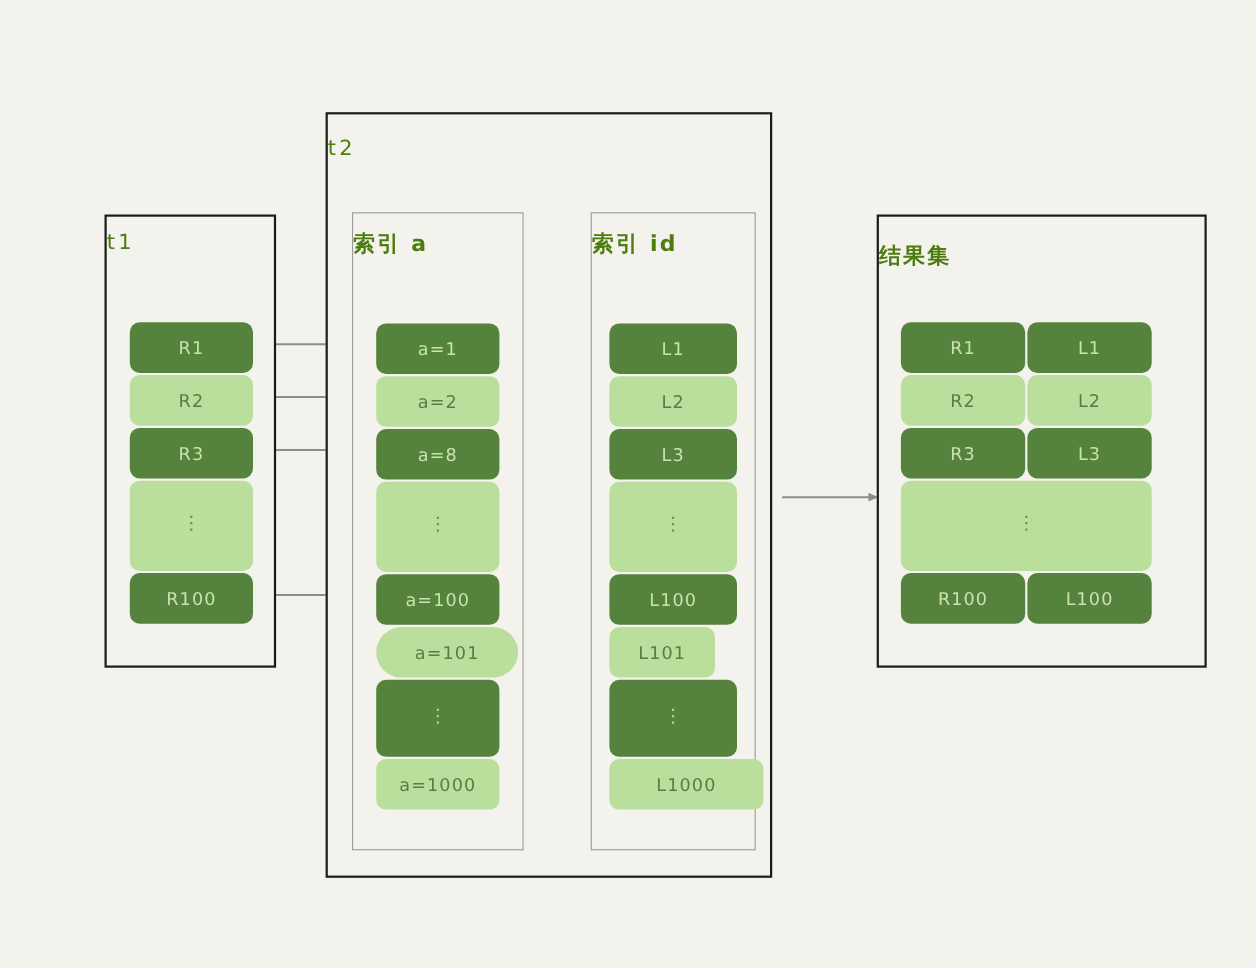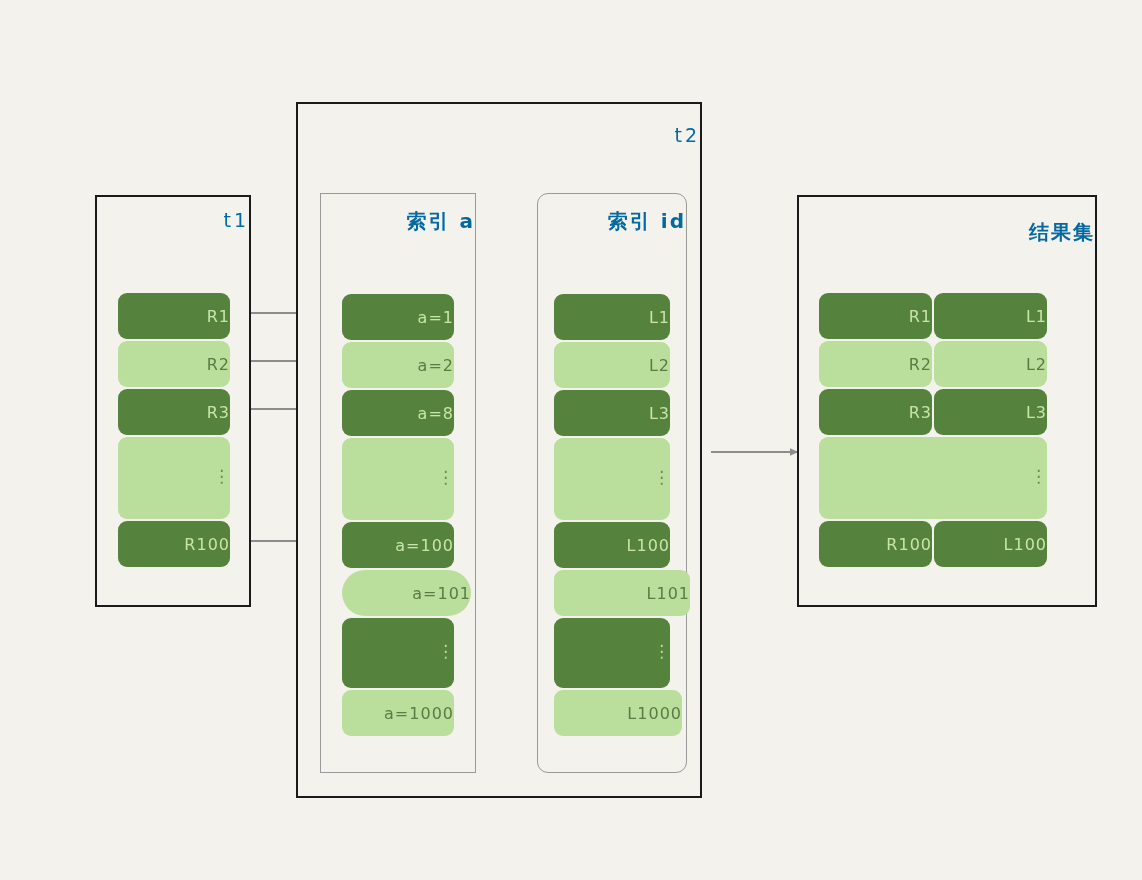--- a/index.html
+++ b/index.html
@@ -23,23 +23,23 @@
   .panel {
     position: absolute;
     border: 2px solid #1a1a1a;
     background: #f4f2ec;
     box-sizing: border-box;
   }
   .panel-title {
     position: absolute;
     left: 0;
     width: 100%;
-    text-align: right;
+    text-align: left;
     font-family: "DejaVu Sans", sans-serif;
-    color: #0369a1;
+    color: #4d7c0f;
     white-space: nowrap;
   }
   .title-mono {
     font-size: 19px;
     letter-spacing: 3px;
   }
   .title-cjk {
     font-size: 20px;
     font-weight: bold;
     letter-spacing: 2px;
@@ -53,21 +53,21 @@
     box-sizing: border-box;
   }
 
   
   .cell {
     position: absolute;
     border-radius: 9px;
     box-sizing: border-box;
     display: flex;
     align-items: center;
-    justify-content: flex-end;
+    justify-content: center;
     font-family: "DejaVu Sans", sans-serif;
     font-size: 16px;
     letter-spacing: 1px;
     color: #cfe6b5;
     user-select: none;
   }
   .cell.dark  { background: #55823c; color: #c9e4ab; }
   .cell.light { background: #badf9c; color: #5d7a45; }
   .cell .dots {
     display: inline-block;
@@ -161,45 +161,45 @@
         <span>a=101</span>
       </div>
       <div class="cell dark" style="left:21px; top:424px; width:112px; height:70px;">
         <span class="dots">⋮</span>
       </div>
       <div class="cell light" style="left:21px; top:496px; width:112px; height:46px;">
         <span>a=1000</span>
       </div>
     </div>
 
-    <div class="subpanel" style="left:239px; top:89px; width:150px; height:580px;border-radius:11px;">
+    <div class="subpanel" style="left:239px; top:89px; width:150px; height:580px;">
       <div class="panel-title title-cjk" style="top:14px;">索引 id</div>
 
       <div class="cell dark" style="left:16px; top:100px; width:116px; height:46px;">
         <span>L1</span>
       </div>
       <div class="cell light" style="left:16px; top:148px; width:116px; height:46px;">
         <span>L2</span>
       </div>
       <div class="cell dark" style="left:16px; top:196px; width:116px; height:46px;">
         <span>L3</span>
       </div>
       <div class="cell light" style="left:16px; top:244px; width:116px; height:82px;">
         <span class="dots">⋮</span>
       </div>
       <div class="cell dark" style="left:16px; top:328px; width:116px; height:46px;">
         <span>L100</span>
       </div>
-      <div class="cell light" style="left:16px; top:376px; width:136px; height:46px;">
+      <div class="cell light" style="left:16px; top:376px; width:96px; height:46px;">
         <span>L101</span>
       </div>
       <div class="cell dark" style="left:16px; top:424px; width:116px; height:70px;">
         <span class="dots">⋮</span>
       </div>
-      <div class="cell light" style="left:16px; top:496px; width:128px; height:46px;">
+      <div class="cell light" style="left:16px; top:496px; width:140px; height:46px;">
         <span>L1000</span>
       </div>
     </div>
   </div>
 
   <div class="panel" style="left:797px; top:195px; width:300px; height:412px;">
     <div class="panel-title title-cjk" style="top:22px;">结果集</div>
 
     <div class="cell dark" style="left:20px;  top:96px; width:113px; height:46px;">
       <span>R1</span>

